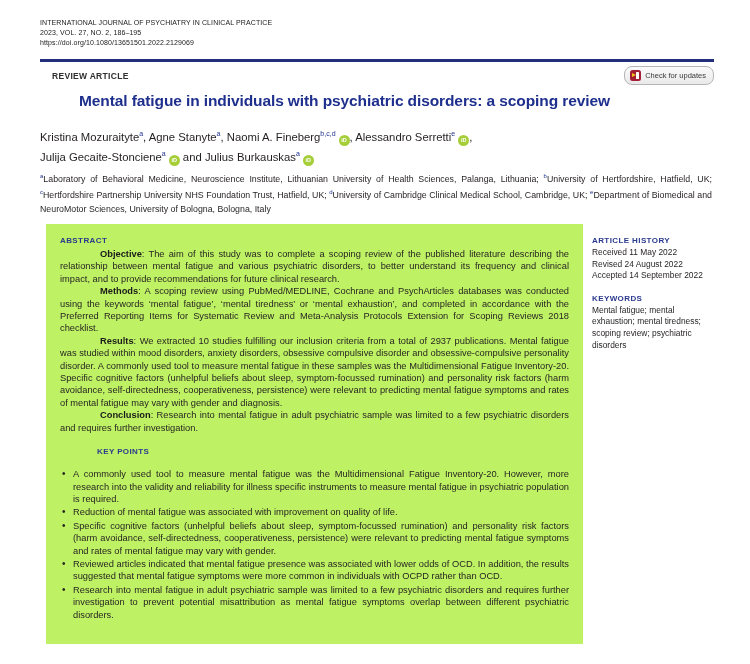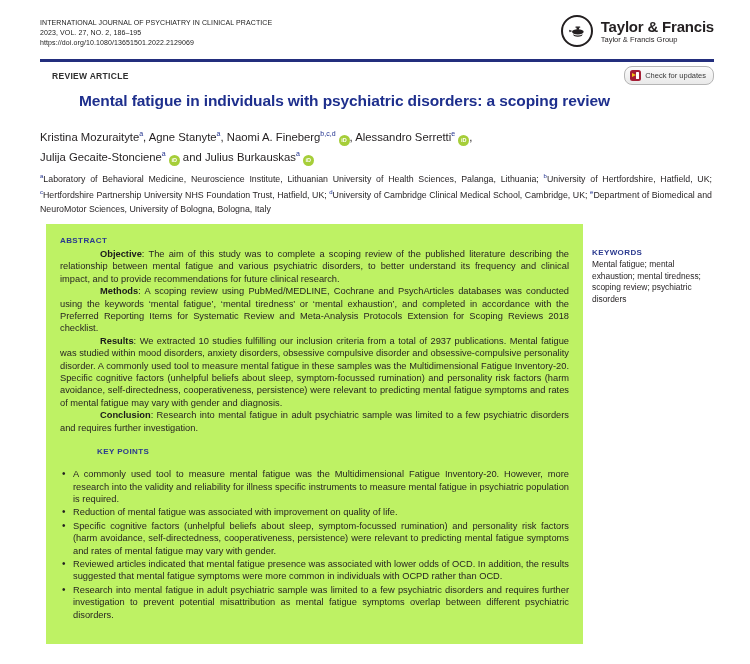--- a/index.html
+++ b/index.html
@@ -58,35 +58,20 @@
 <body>
 
 <div class="page">
 
   <div class="journal-info">
     <div>INTERNATIONAL JOURNAL OF PSYCHIATRY IN CLINICAL PRACTICE</div>
     <div>2023, VOL. 27, NO. 2, 186–195</div>
     <a class="doi" href="#">https://doi.org/10.1080/13651501.2022.2129069</a>
   </div>
 
-  <div class="logo">
-    <div class="logo-circle">
-      <svg viewBox="0 0 24 16">
-        <ellipse cx="13" cy="9" rx="7" ry="3.2" fill="#231f20"></ellipse>
-        <path d="M6.5 8 L2.5 6.5 L3 9.5 Z" fill="#231f20"></path>
-        <rect x="11.5" y="3.5" width="3" height="3" fill="#231f20"></rect>
-        <rect x="10" y="2.5" width="6" height="1.5" rx="0.7" fill="#231f20"></rect>
-        <path d="M7 12 q6 3 12 0 l-1.5 2 q-4.5 2 -9 0 Z" fill="#231f20"></path>
-      </svg>
-    </div>
-    <div>
-      <div class="logo-text-name">Taylor &amp; Francis</div>
-      <div class="logo-text-group">Taylor &amp; Francis Group</div>
-    </div>
-  </div>
 
   <div class="header-rule"></div>
 
   <div class="review-article">REVIEW ARTICLE</div>
 
   <div class="check-badge">
     <span class="crossmark"></span>
     <span>Check for updates</span>
   </div>
 
@@ -110,19 +95,25 @@
     <ul class="kp-list">
       <li>A commonly used tool to measure mental fatigue was the Multidimensional Fatigue Inventory-20. However, more research into the validity and reliability for illness specific instruments to measure mental fatigue in psychiatric population is required.</li>
       <li>Reduction of mental fatigue was associated with improvement on quality of life.</li>
       <li>Specific cognitive factors (unhelpful beliefs about sleep, symptom-focussed rumination) and personality risk factors (harm avoidance, self-directedness, cooperativeness, persistence) were relevant to predicting mental fatigue symptoms and rates of mental fatigue may vary with gender.</li>
       <li>Reviewed articles indicated that mental fatigue presence was associated with lower odds of OCD. In addition, the results suggested that mental fatigue symptoms were more common in individuals with OCPD rather than OCD.</li>
       <li>Research into mental fatigue in adult psychiatric sample was limited to a few psychiatric disorders and requires further investigation to prevent potential misattribution as mental fatigue symptoms overlap between different psychiatric disorders.</li>
     </ul>
   </div>
 
   <div class="sidebar">
+    <div>
+      <div class="section-label">ARTICLE HISTORY</div>
+      <div class="history-item">Received 11 May 2022</div>
+      <div class="history-item">Revised 24 August 2022</div>
+      <div class="history-item">Accepted 14 September 2022</div>
+    </div>
     <div class="keywords-block">
       <div class="section-label">KEYWORDS</div>
       <div class="keywords-text">Mental fatigue; mental exhaustion; mental tiredness; scoping review; psychiatric disorders</div>
     </div>
   </div>
 
 </div>
 
 </body></html>

